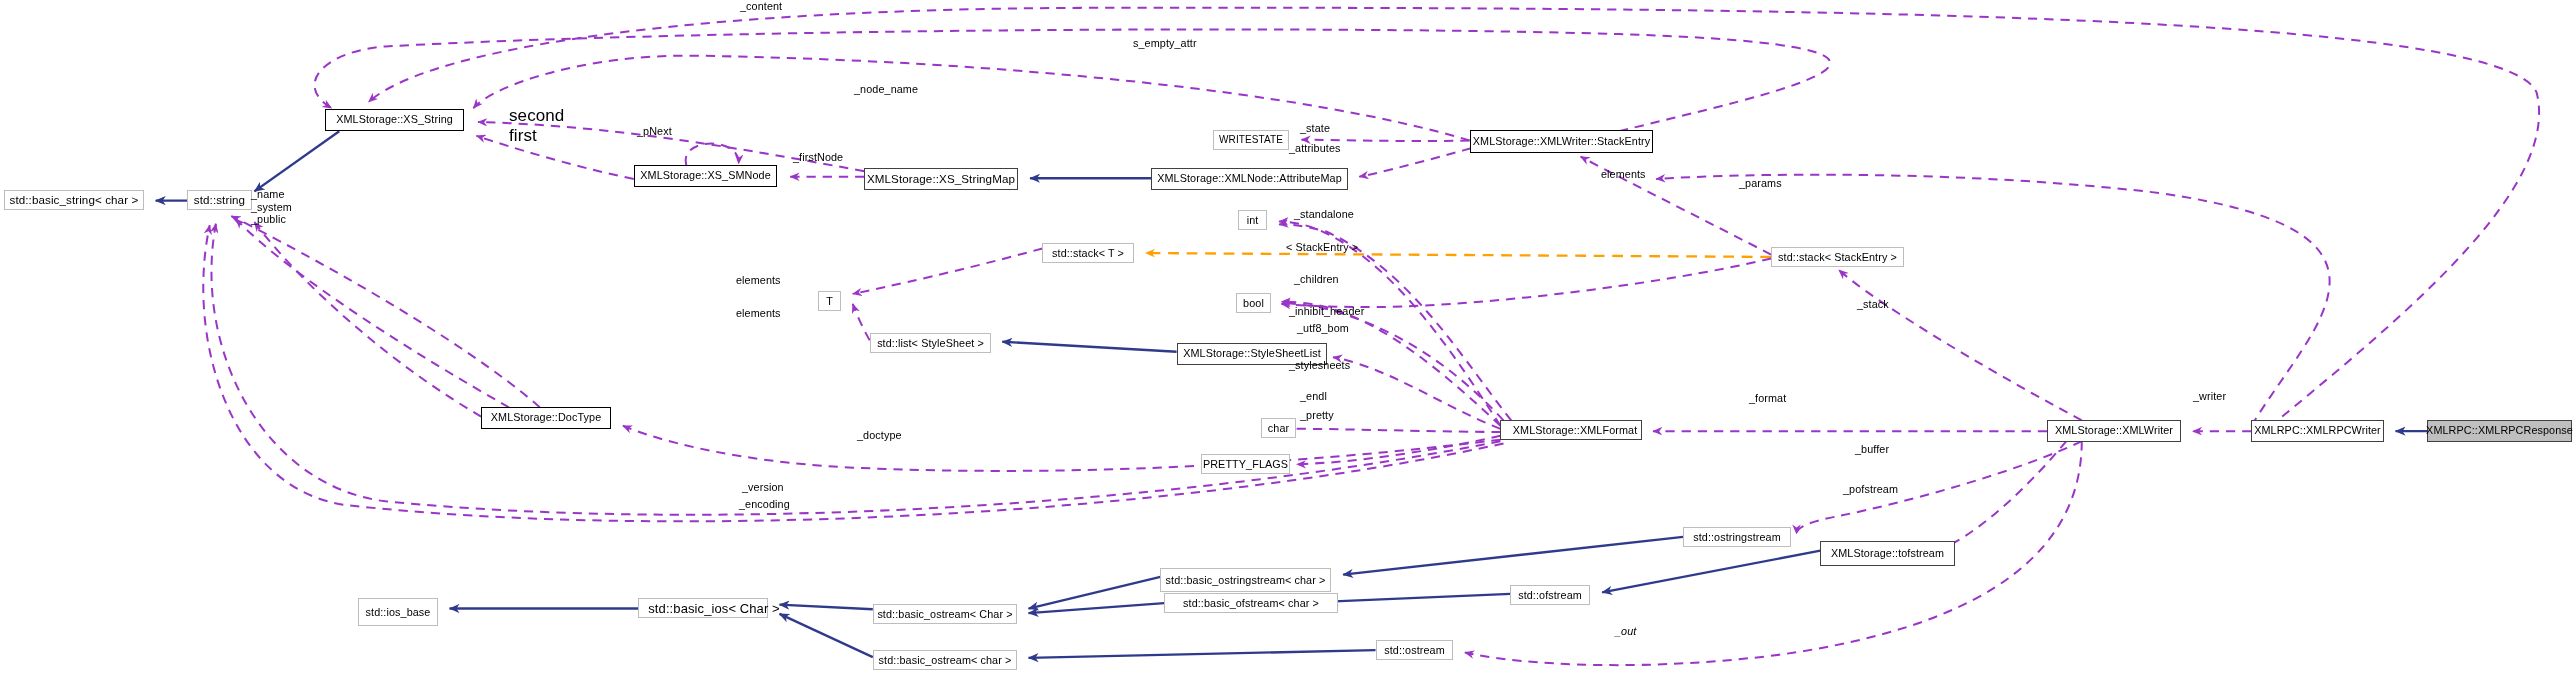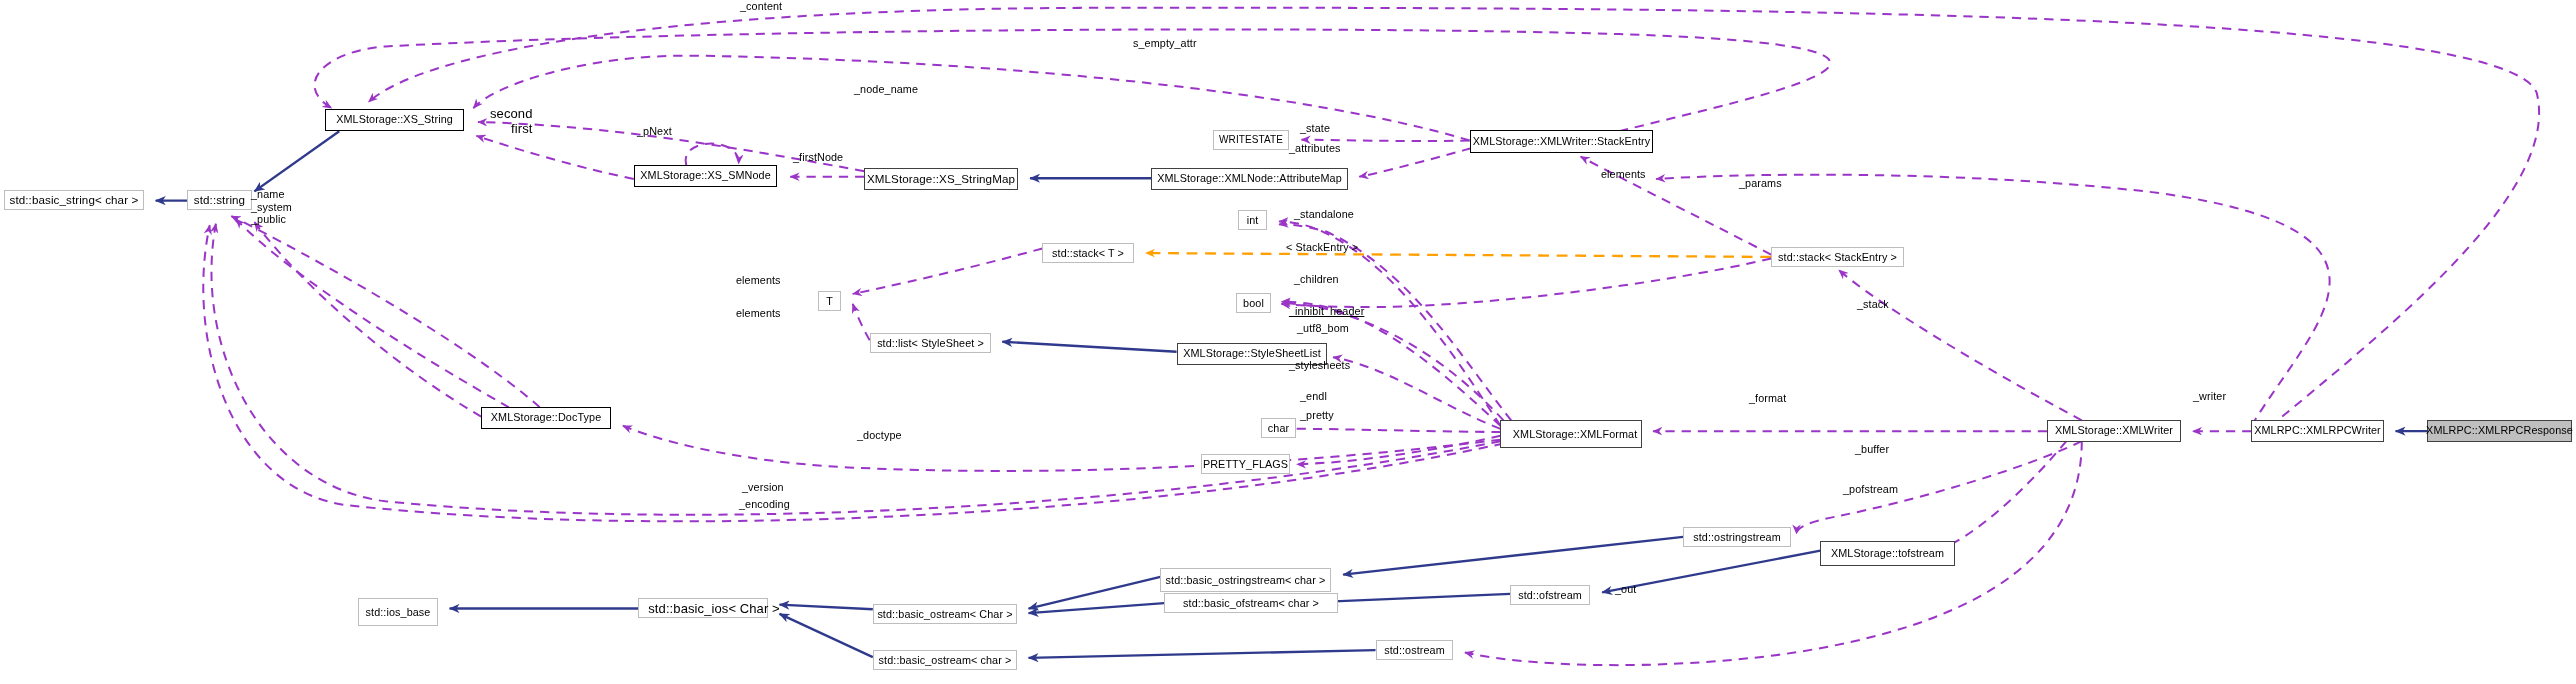--- a/index.html
+++ b/index.html
@@ -175,64 +175,64 @@
   <div class="node key" style="left:1470px;top:130px;width:183px;height:23px;font-size:10.8px;">XMLStorage::XMLWriter::StackEntry</div>
   <div class="node ext" style="left:1238px;top:210px;width:29px;height:20px;font-size:10.8px;">int</div>
   <div class="node ext" style="left:1042px;top:243px;width:92px;height:20px;font-size:10.8px;">std::stack&lt; T &gt;</div>
   <div class="node ext" style="left:1771px;top:247px;width:133px;height:20px;font-size:10.8px;">std::stack&lt; StackEntry &gt;</div>
   <div class="node ext" style="left:818px;top:291px;width:23px;height:20px;font-size:10.8px;">T</div>
   <div class="node ext" style="left:1236px;top:293px;width:35px;height:20px;font-size:10.8px;">bool</div>
   <div class="node ext" style="left:870px;top:333px;width:121px;height:20px;font-size:10.8px;">std::list&lt; StyleSheet &gt;</div>
   <div class="node cls" style="left:1177px;top:343px;width:150px;height:21.6px;font-size:10.8px;">XMLStorage::StyleSheetList</div>
   <div class="node ext" style="left:1237px;top:418px;width:35px;height:20px;font-size:10.8px;margin-left:24px;">char</div>
   <div class="node key" style="left:481px;top:407px;width:130px;height:21.6px;font-size:10.8px;">XMLStorage::DocType</div>
-  <div class="node cls" style="left:1500px;top:420px;width:142px;height:28px;font-size:10.8px;padding-left:8px;">XMLStorage::XMLFormat</div>
+  <div class="node cls" style="left:1500px;top:420px;width:142px;height:20px;font-size:10.8px;padding-left:8px;">XMLStorage::XMLFormat</div>
   <div class="node ext" style="left:1201px;top:454px;width:89px;height:20px;font-size:10.8px;">PRETTY_FLAGS</div>
   <div class="node cls" style="left:2047px;top:420px;width:134px;height:21.6px;font-size:10.8px;">XMLStorage::XMLWriter</div>
   <div class="node cls" style="left:2251px;top:420px;width:133px;height:21.6px;font-size:10.8px;">XMLRPC::XMLRPCWriter</div>
   <div class="node focus" style="left:2427px;top:420px;width:145px;height:21.6px;font-size:10.8px;">XMLRPC::XMLRPCResponse</div>
   <div class="node ext" style="left:1683px;top:527px;width:108px;height:20px;font-size:10.8px;">std::ostringstream</div>
   <div class="node cls" style="left:1820px;top:541px;width:135px;height:25px;font-size:10.8px;">XMLStorage::tofstream</div>
   <div class="node ext" style="left:1160px;top:568px;width:171px;height:24px;font-size:10.8px;">std::basic_ostringstream&lt; char &gt;</div>
   <div class="node ext" style="left:1164px;top:593px;width:174px;height:20px;font-size:10.8px;">std::basic_ofstream&lt; char &gt;</div>
   <div class="node ext" style="left:1510px;top:585px;width:80px;height:20px;font-size:10.8px;">std::ofstream</div>
   <div class="node ext" style="left:358px;top:598px;width:80px;height:28px;font-size:10.8px;">std::ios_base</div>
   <div class="node ext" style="left:638px;top:598px;width:130px;height:20px;font-size:13px;padding-left:22px;">std::basic_ios&lt; Char &gt;</div>
   <div class="node ext" style="left:873px;top:604px;width:144px;height:20px;font-size:10.8px;">std::basic_ostream&lt; Char &gt;</div>
   <div class="node ext" style="left:873px;top:650px;width:144px;height:20px;font-size:10.8px;">std::basic_ostream&lt; char &gt;</div>
   <div class="node ext" style="left:1376px;top:640px;width:77px;height:20px;font-size:10.8px;">std::ostream</div>
 
   <div class="edge-label" style="left:740px;top:0px;font-size:10.8px;">_content</div>
   <div class="edge-label" style="left:1133px;top:37px;font-size:10.8px;">s_empty_attr</div>
   <div class="edge-label" style="left:854px;top:83px;font-size:10.8px;">_node_name</div>
-  <div class="edge-label" style="left:490px;top:106px;font-size:13px;text-align:right;">second
+  <div class="edge-label" style="left:509px;top:106px;font-size:17px;">second
 first</div>
   <div class="edge-label" style="left:637px;top:125px;font-size:10.8px;">_pNext</div>
   <div class="edge-label" style="left:793px;top:151px;font-size:10.8px;">_firstNode</div>
   <div class="edge-label" style="left:1300px;top:122px;font-size:10.8px;">_state</div>
   <div class="edge-label" style="left:1289px;top:142px;font-size:10.8px;">_attributes</div>
   <div class="edge-label" style="left:251px;top:188px;font-size:10.8px;">_name
 _system
 _public</div>
   <div class="edge-label" style="left:1601px;top:168px;font-size:10.8px;">elements</div>
   <div class="edge-label" style="left:1739px;top:177px;font-size:10.8px;">_params</div>
   <div class="edge-label" style="left:1294px;top:208px;font-size:10.8px;">_standalone</div>
   <div class="edge-label" style="left:1286px;top:241px;font-size:10.8px;">&lt; StackEntry &gt;</div>
   <div class="edge-label" style="left:736px;top:274px;font-size:10.8px;">elements</div>
   <div class="edge-label" style="left:1294px;top:273px;font-size:10.8px;">_children</div>
   <div class="edge-label" style="left:1857px;top:298px;font-size:10.8px;">_stack</div>
   <div class="edge-label" style="left:736px;top:307px;font-size:10.8px;">elements</div>
-  <div class="edge-label" style="left:1289px;top:305px;font-size:10.8px;text-decoration:underline;">_inhibit_header</div>
+  <div class="edge-label" style="left:1289px;top:305px;font-size:10.8px;">_inhibit_header</div>
   <div class="edge-label" style="left:1297px;top:322px;font-size:10.8px;">_utf8_bom</div>
   <div class="edge-label" style="left:1289px;top:359px;font-size:10.8px;">_stylesheets</div>
   <div class="edge-label" style="left:1300px;top:390px;font-size:10.8px;">_endl</div>
   <div class="edge-label" style="left:1749px;top:392px;font-size:10.8px;">_format</div>
   <div class="edge-label" style="left:2193px;top:390px;font-size:10.8px;">_writer</div>
   <div class="edge-label" style="left:1300px;top:409px;font-size:10.8px;">_pretty</div>
   <div class="edge-label" style="left:857px;top:429px;font-size:10.8px;">_doctype</div>
   <div class="edge-label" style="left:1855px;top:443px;font-size:10.8px;">_buffer</div>
   <div class="edge-label" style="left:1843px;top:483px;font-size:10.8px;">_pofstream</div>
   <div class="edge-label" style="left:742px;top:481px;font-size:10.8px;">_version</div>
   <div class="edge-label" style="left:739px;top:498px;font-size:10.8px;">_encoding</div>
-  <div class="edge-label" style="left:1615px;top:583px;font-size:10.8px;">_out</div>
+  <div class="edge-label" style="left:1615px;top:625px;font-size:10.8px;font-style:italic;">_out</div>
 
 </div>
 
 
 </body></html>

